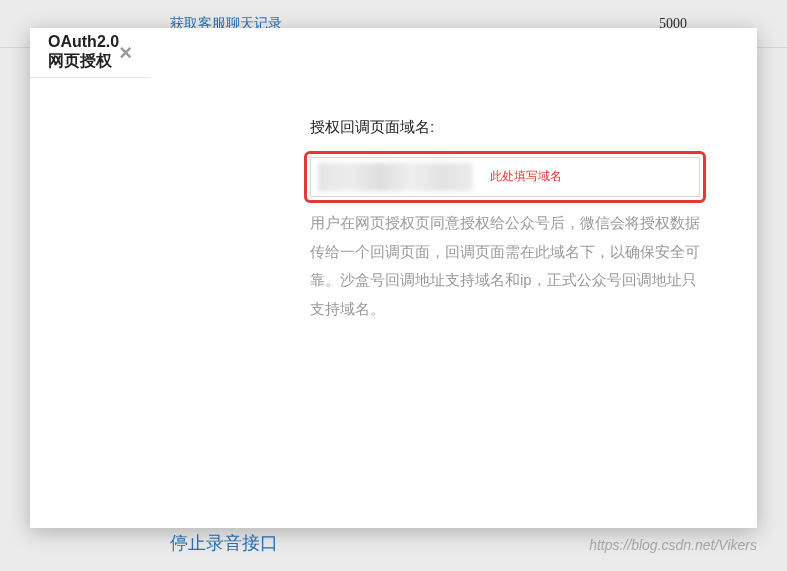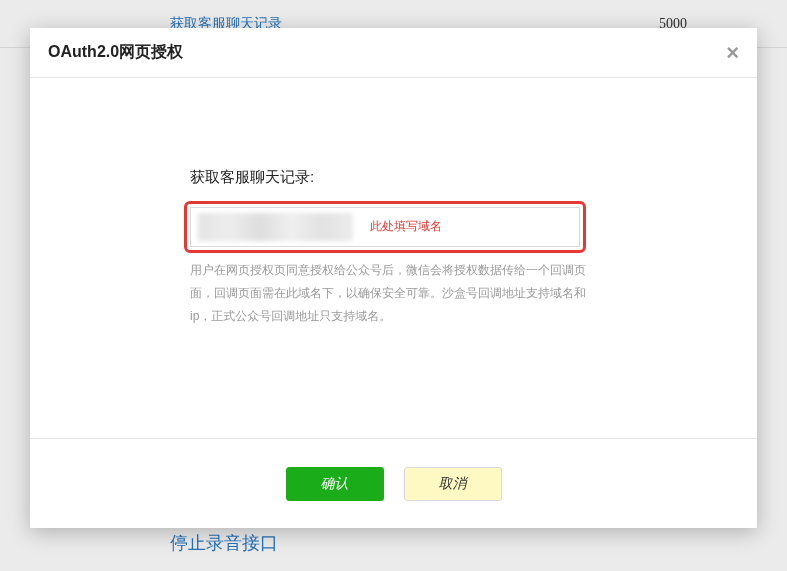--- a/index.html
+++ b/index.html
@@ -58,21 +58,20 @@
     }
     .modal {
       position: absolute;
       left: 30px;
       top: 28px;
       width: 727px;
       height: 500px;
       background: #fff;
       box-shadow: 0 4px 20px rgba(0,0,0,0.25);
       display: flex;
-      flex-direction: column;
     }
     .modal-header {
       height: 50px;
       border-bottom: 1px solid #e5e5e5;
       display: flex;
       align-items: center;
       justify-content: space-between;
       padding: 0 18px;
     }
     .modal-title {
@@ -131,21 +130,21 @@
       top: 6px;
       left: 8px;
       width: 155px;
       height: 28px;
       background: linear-gradient(90deg,#e4e4e4,#ededed,#dedede,#efefef,#e2e2e2,#ececec);
       filter: blur(2px);
       pointer-events:none;
     }
     .help-text {
       width: 400px;
-      font-size: 12px;
+      font-size: 15px;
       line-height: 1.9;
       color: #9a9a9a;
     }
     .modal-footer {
       height: 90px;
       border-top: 1px solid #e5e5e5;
       display: flex;
       align-items: center;
       justify-content: center;
       gap: 20px;
@@ -172,32 +171,33 @@
   </style>
 </head>
 <body>
 
 <div class="bg-table">
   <div class="bg-row">
     <span class="bg-link">获取客服聊天记录</span>
     <span class="bg-num">5000</span>
   </div>
   <span class="bg-bottom1">停止录音接口</span>
+  <span class="bg-bottom2">https://blog.csdn.net/Vikers</span>
 </div>
 
 <div class="overlay"></div>
 
 <div class="modal">
   <div class="modal-header">
     <div class="modal-title">OAuth2.0网页授权</div>
     <div class="modal-close">×</div>
   </div>
 
   <div class="modal-body">
-    <div class="field-label">获取客服聊天记录:</div>
+    <div class="field-label">授权回调页面域名:</div>
     <div class="input-wrap">
       <input class="domain-input" type="text" value="" style="">
       <div class="blur-strip"></div>
       <div class="red-frame"></div>
       <div class="annot">此处填写域名</div>
     </div>
     <div class="help-text">用户在网页授权页同意授权给公众号后，微信会将授权数据传给一个回调页面，回调页面需在此域名下，以确保安全可靠。沙盒号回调地址支持域名和ip，正式公众号回调地址只支持域名。</div>
   </div>
 
   <div class="modal-footer">

